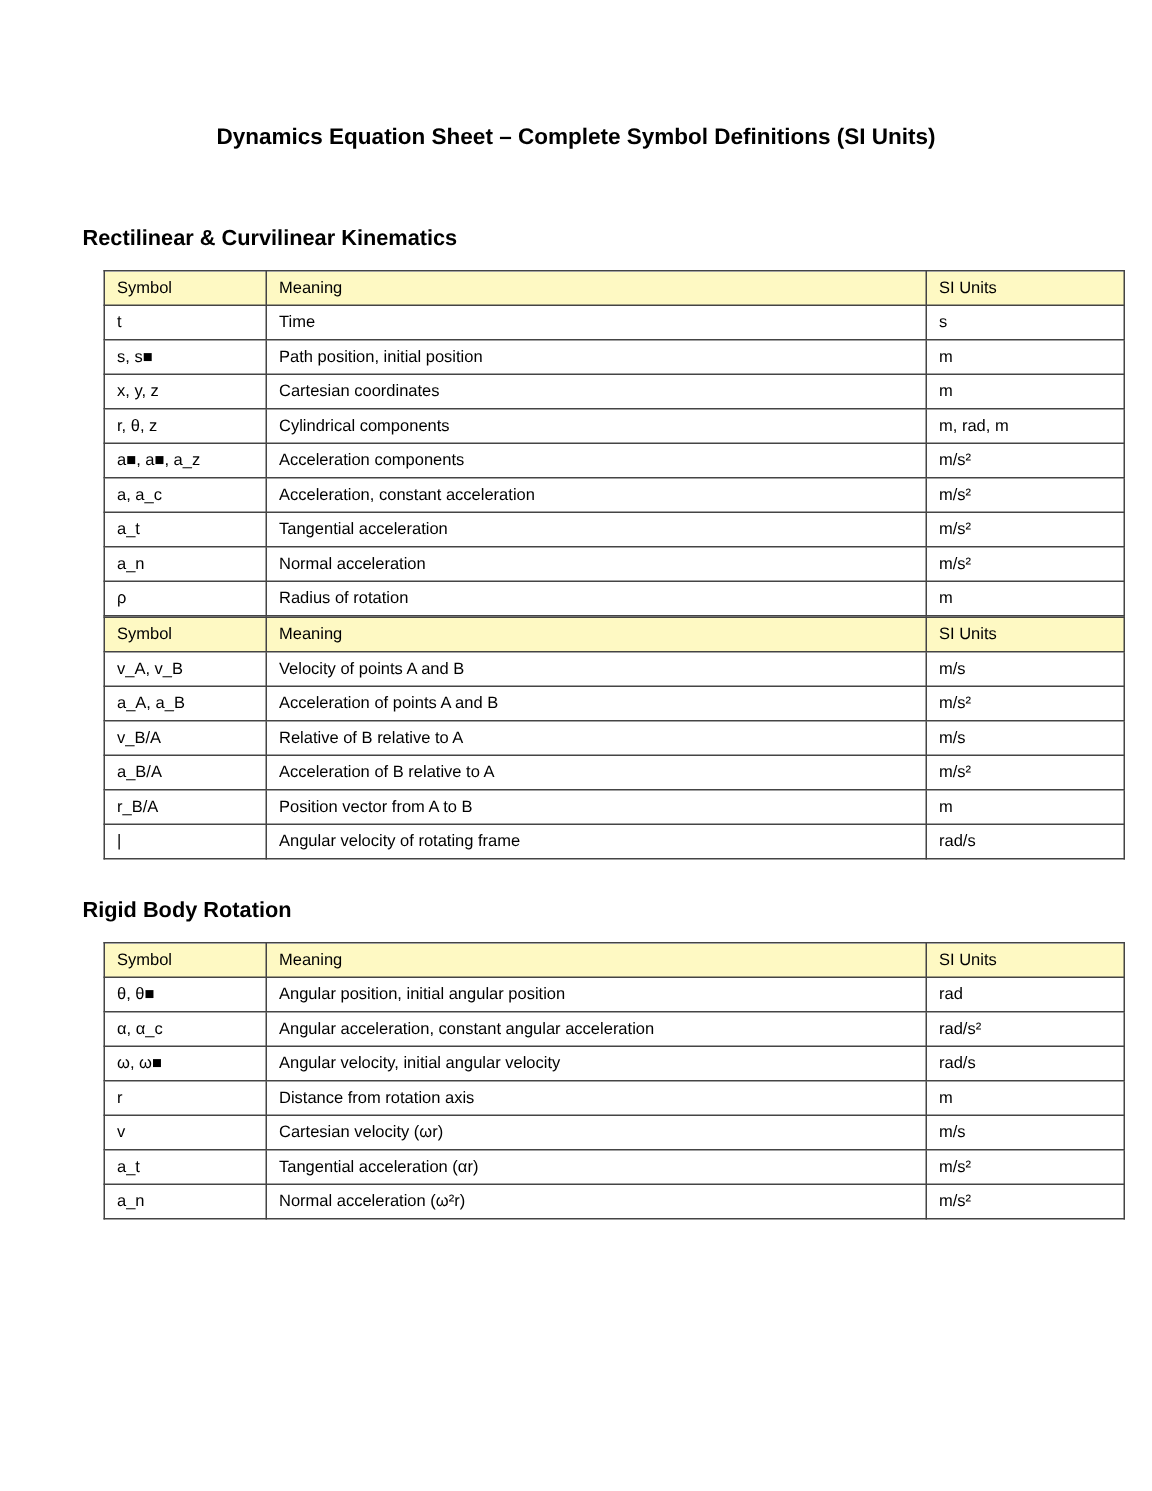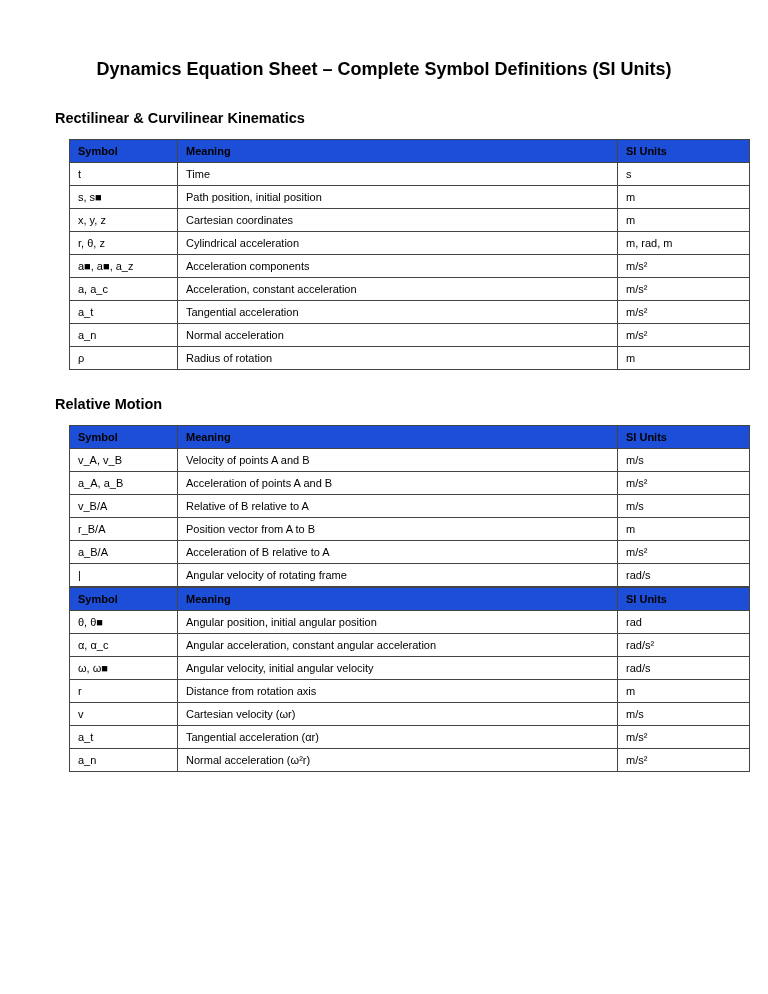--- a/index.html
+++ b/index.html
@@ -13,57 +13,57 @@
     color: #000000;
     -webkit-font-smoothing: antialiased;
   }
   .page {
     position: relative;
     width: 768px;
     height: 994px;
   }
   h1.doc-title {
     width: 680px;
-    margin: 53px auto 0 auto;
-    font-size: 18px;
+    margin: 75px auto 0 auto;
+    font-size: 15px;
     line-height: 33px;
     font-weight: bold;
     text-align: center;
     letter-spacing: 0;
   }
   #sections > h2 {
     margin: 26px 0 12px 55px;
     font-size: 14.5px;
     line-height: 17px;
     font-weight: bold;
   }
   #sections > h2:first-child {
-    margin-top: 24px;
+    margin-top: 43px;
   }
   table.symbol-table {
     border-collapse: collapse;
     table-layout: fixed;
     width: 629px;
     margin-left: 69px;
   }
   table.symbol-table th,
   table.symbol-table td {
     border: 1px solid #444444;
     height: 22px;
     padding: 0 8px;
     font-size: 11px;
     line-height: 13px;
     text-align: left;
     vertical-align: middle;
     overflow: hidden;
     white-space: nowrap;
   }
   table.symbol-table th {
-    background: #1d4ed8;
-    font-weight: bold;
+    background: #fef9c3;
+    font-weight: normal;
   }
   .c0 { width: 91px; }
   .c1 { width: 423px; }
   .c2 { width: 115px; }
 </style>
 </head>
 <body>
 
 <main class="page">
   <h1 class="doc-title">Dynamics Equation Sheet – Complete Symbol Definitions (SI Units)</h1>
@@ -88,21 +88,21 @@
             <td class="c1">Path position, initial position</td>
             <td class="c2">m</td>
           </tr>
           <tr>
             <td class="c0">x, y, z</td>
             <td class="c1">Cartesian coordinates</td>
             <td class="c2">m</td>
           </tr>
           <tr>
             <td class="c0">r, θ, z</td>
-            <td class="c1">Cylindrical acceleration</td>
+            <td class="c1">Cylindrical components</td>
             <td class="c2">m, rad, m</td>
           </tr>
           <tr>
             <td class="c0">a■, a■, a_z</td>
             <td class="c1">Acceleration components</td>
             <td class="c2">m/s²</td>
           </tr>
           <tr>
             <td class="c0">a, a_c</td>
             <td class="c1">Acceleration, constant acceleration</td>
@@ -118,21 +118,20 @@
             <td class="c1">Normal acceleration</td>
             <td class="c2">m/s²</td>
           </tr>
           <tr>
             <td class="c0">ρ</td>
             <td class="c1">Radius of rotation</td>
             <td class="c2">m</td>
           </tr>
         </tbody>
       </table>
-      <h2>Relative Motion</h2>
       <table class="symbol-table">
         <thead>
           <tr>
             <th class="c0">Symbol</th>
             <th class="c1">Meaning</th>
             <th class="c2">SI Units</th>
           </tr>
         </thead>
         <tbody>
           <tr>
@@ -144,36 +143,37 @@
             <td class="c0">a_A, a_B</td>
             <td class="c1">Acceleration of points A and B</td>
             <td class="c2">m/s²</td>
           </tr>
           <tr>
             <td class="c0">v_B/A</td>
             <td class="c1">Relative of B relative to A</td>
             <td class="c2">m/s</td>
           </tr>
           <tr>
+            <td class="c0">a_B/A</td>
+            <td class="c1">Acceleration of B relative to A</td>
+            <td class="c2">m/s²</td>
+          </tr>
+          <tr>
             <td class="c0">r_B/A</td>
             <td class="c1">Position vector from A to B</td>
             <td class="c2">m</td>
-          </tr>
-          <tr>
-            <td class="c0">a_B/A</td>
-            <td class="c1">Acceleration of B relative to A</td>
-            <td class="c2">m/s²</td>
           </tr>
           <tr>
             <td class="c0">|</td>
             <td class="c1">Angular velocity of rotating frame</td>
             <td class="c2">rad/s</td>
           </tr>
         </tbody>
       </table>
+      <h2>Rigid Body Rotation</h2>
       <table class="symbol-table">
         <thead>
           <tr>
             <th class="c0">Symbol</th>
             <th class="c1">Meaning</th>
             <th class="c2">SI Units</th>
           </tr>
         </thead>
         <tbody>
           <tr>

